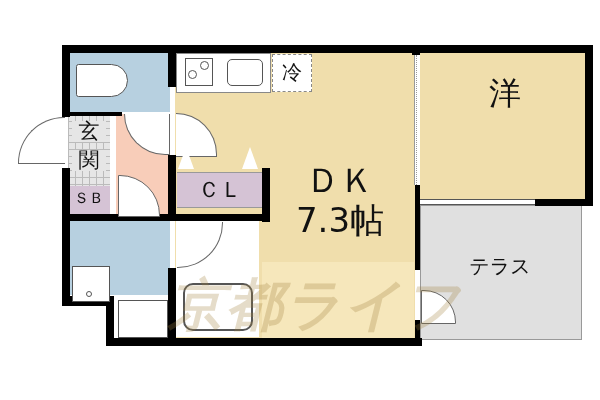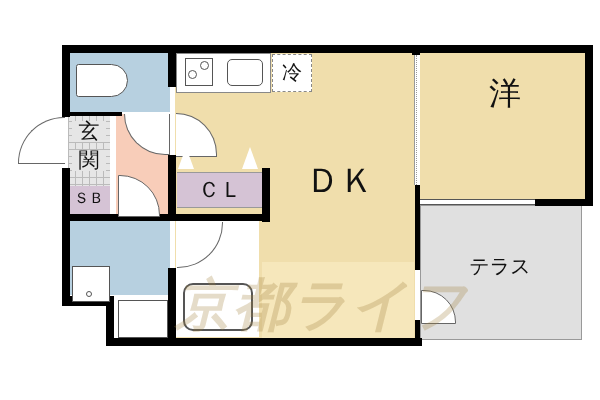--- a/index.html
+++ b/index.html
@@ -68,22 +68,23 @@
 
   <div class="abs" style="left:76px;top:64px;width:52px;height:33px;background:#fff;border:1px solid #555;border-radius:4px 26px 26px 4px;"></div>
 
   <div class="abs" style="left:72px;top:266px;width:38px;height:36px;background:#fff;border:1px solid #555;"></div>
   <div class="abs" style="left:86px;top:291px;width:6px;height:6px;border:1px solid #555;border-radius:50%;"></div>
 
   <div class="abs" style="left:118px;top:300px;width:50px;height:38px;background:#fff;border:1px solid #555;"></div>
 
   <div class="abs" style="left:183px;top:283px;width:70px;height:48px;background:#fff;border:2px double #555;border-radius:10px;"></div>
 
-  <div class="watermark" style="left:168px;top:268px;margin-left:7px;">京都ライフ</div>
+  <div class="watermark" style="left:168px;top:268px;">京都ライフ</div>
 
   <div class="label" style="left:72px;top:121px;width:34px;font-size:21px;background:#e6e6e6;">玄</div>
   <div class="label" style="left:72px;top:150px;width:34px;font-size:21px;background:#e6e6e6;">関</div>
   <div class="label" style="left:66px;top:191px;width:46px;font-size:15px;">ＳＢ</div>
   <div class="label" style="left:177px;top:179px;width:86px;font-size:22px;">ＣＬ</div>
   <div class="label" style="left:280px;top:163px;width:120px;font-size:34px;">ＤＫ</div>
+  <div class="label" style="left:278px;top:203px;width:124px;font-size:34px;">7.3帖</div>
   <div class="label" style="left:460px;top:77px;width:90px;font-size:32px;">洋</div>
   <div class="label" style="left:440px;top:256px;width:120px;font-size:20px;">テラス</div>
 </div>
 
 </body></html>

